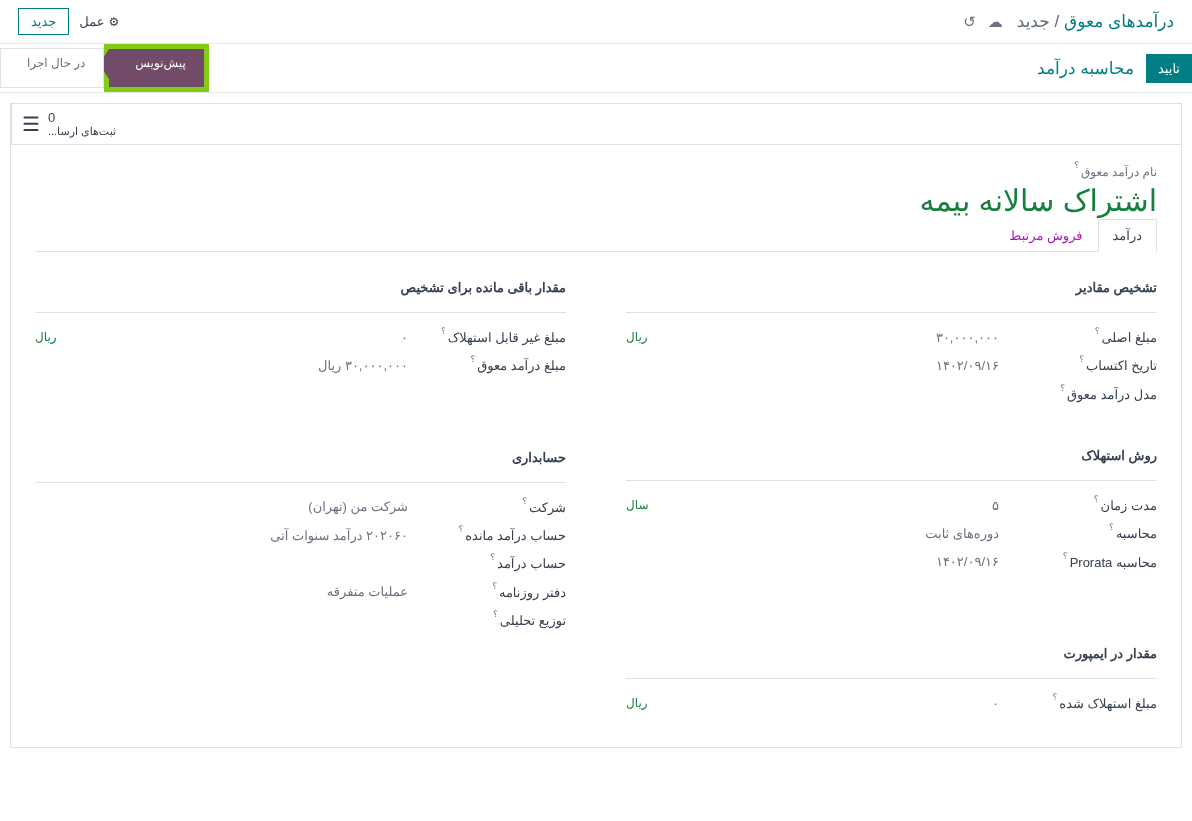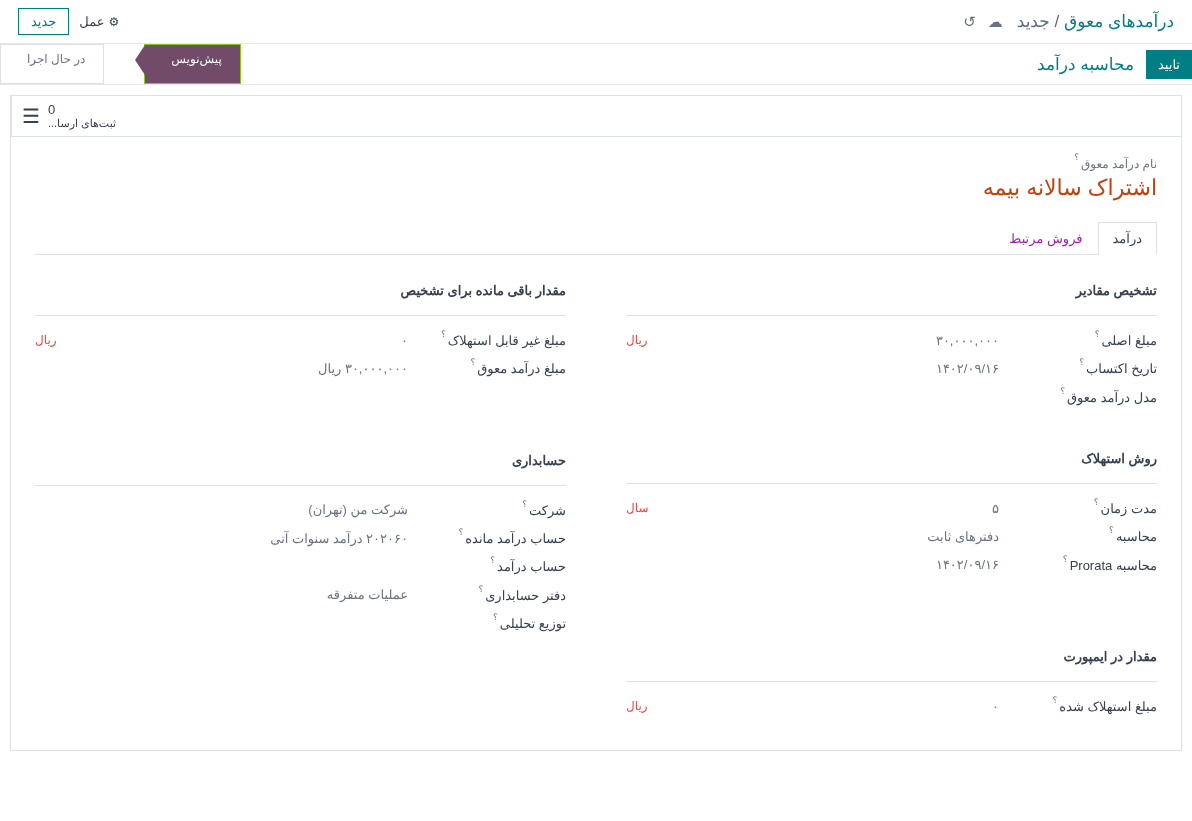--- a/index.html
+++ b/index.html
@@ -54,22 +54,21 @@
   position: relative;
   padding: 7px 18px 17px 26px;
   background: #e9ecef;
   color: #6b7280;
   font-size: 12px;
   border: 1px solid #dee2e6;
 }
 .stage.active {
   background: #714b67;
   color: #fff;
-  border:1px solid #84cc16;
-  margin-left:40px;
+  border:5px solid #84cc16;
 }
 .stage.active::before {
   content: "";
   position: absolute;
   left: -10px;
   top: 0;
   border-top: 15px solid transparent;
   border-bottom: 15px solid transparent;
   border-right: 10px solid #714b67;
 }
@@ -94,24 +93,23 @@
   cursor: pointer;
   min-width: 110px;
 }
 .stat-icon { font-size: 20px; color: #374151; }
 .stat-text { display: flex; flex-direction: column; font-size: 11px; color:#374151; }
 .stat-count { font-size: 13px; text-align:left; }
 .form-body { padding: 18px 24px 30px; }
 .field-label-small { font-size: 12px; color: #6b7280; margin-bottom: 4px; }
 .help-sup { font-size: 9px; color: #6b7280; position: relative; top: -3px; margin-right:2px;}
 .title {
-  font-size: 22px;
-  color: #c2410c;
+  font-size: 30px;
+  color: #15803d;
   font-weight: 500;
-  margin-bottom: 20px;
 }
 .tabs { display: flex; border-bottom: 1px solid #dee2e6; margin-bottom: 18px; }
 .tab {
   padding: 8px 14px;
   font-size: 13px;
   cursor: pointer;
   color: #a21caf;
   border: 1px solid transparent;
   position: relative;
   top: 1px;
@@ -147,21 +145,21 @@
 }
 .fvalue {
   flex: 1;
   display: flex;
   justify-content: space-between;
   align-items: center;
   font-size: 13px;
   color: #374151;
 }
 .fvalue-num { color: #6b7280; }
-.fvalue-unit { color: #ef4444; font-size:12px; }
+.fvalue-unit { color: #15803d; font-size:12px; }
 .spacer { height: 30px; }
 </style>
 </head>
 <body>
 
 <div class="header">
   <div class="header-right">
     <div class="breadcrumb">
       <span class="breadcrumb-link">درآمدهای معوق</span>
       <span> / </span>
@@ -250,21 +248,21 @@
           <div class="flabel"><span>مدت زمان</span><sup class="help-sup">؟</sup></div>
           <div class="fvalue">
             <span class="fvalue-num">۵</span>
             <span class="fvalue-unit">سال</span>
           </div>
         </div>
 
         <div class="frow">
           <div class="flabel"><span>محاسبه</span><sup class="help-sup">؟</sup></div>
           <div class="fvalue">
-            <span class="fvalue-num">دفتر‌های ثابت</span>
+            <span class="fvalue-num">دوره‌های ثابت</span>
               <span></span>
           </div>
         </div>
 
         <div class="frow">
           <div class="flabel"><span>محاسبه Prorata</span><sup class="help-sup">؟</sup></div>
           <div class="fvalue">
             <span class="fvalue-num">۱۴۰۲/۰۹/۱۶</span>
               <span></span>
           </div>
@@ -324,21 +322,21 @@
 
         <div class="frow">
           <div class="flabel"><span>حساب درآمد</span><sup class="help-sup">؟</sup></div>
           <div class="fvalue">
             <span class="fvalue-num"></span>
               <span></span>
           </div>
         </div>
 
         <div class="frow">
-          <div class="flabel"><span>دفتر حسابداری</span><sup class="help-sup">؟</sup></div>
+          <div class="flabel"><span>دفتر روزنامه</span><sup class="help-sup">؟</sup></div>
           <div class="fvalue">
             <span class="fvalue-num">عملیات متفرقه</span>
               <span></span>
           </div>
         </div>
 
         <div class="frow">
           <div class="flabel"><span>توزیع تحلیلی</span><sup class="help-sup">؟</sup></div>
           <div class="fvalue">
             <span class="fvalue-num"></span>

